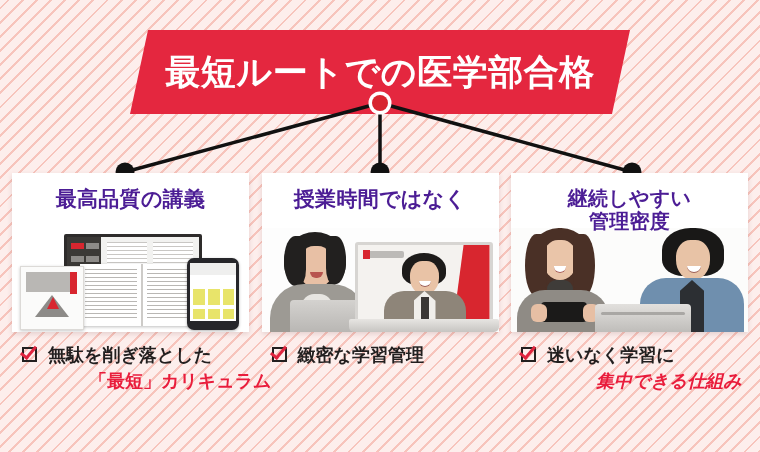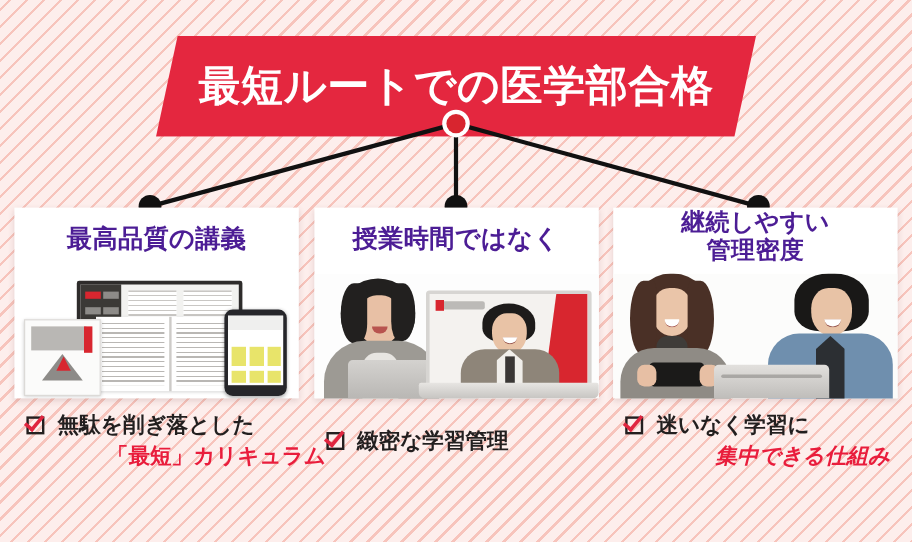--- a/index.html
+++ b/index.html
@@ -86,21 +86,21 @@
     text-align: center;
     color: #4c1d95;
     font-weight: bold;
     font-size: 21px;
     line-height: 1.15;
     padding-top: 14px;
     letter-spacing: 0.3px;
     white-space: nowrap;
   }
   .card-title.two-line {
-    padding-top: 1px;
+    padding-top: 14px;
     font-size: 20px;
   }
   .card-photo {
     position: absolute;
     left: 0;
     right: 0;
     bottom: 0;
     height: 104px;
     overflow: hidden;
   }
@@ -350,21 +350,20 @@
   }
 
   
   .captions {
     position: absolute;
     left: 12px;
     top: 344px;
     width: 736px;
     display: flex;
     justify-content: space-between;
-    align-items: center;
   }
   .caption {
     width: 237px;
     display: flex;
     flex-direction: column;
   }
   .caption-line1 {
     display: flex;
     align-items: flex-start;
     gap: 7px;

